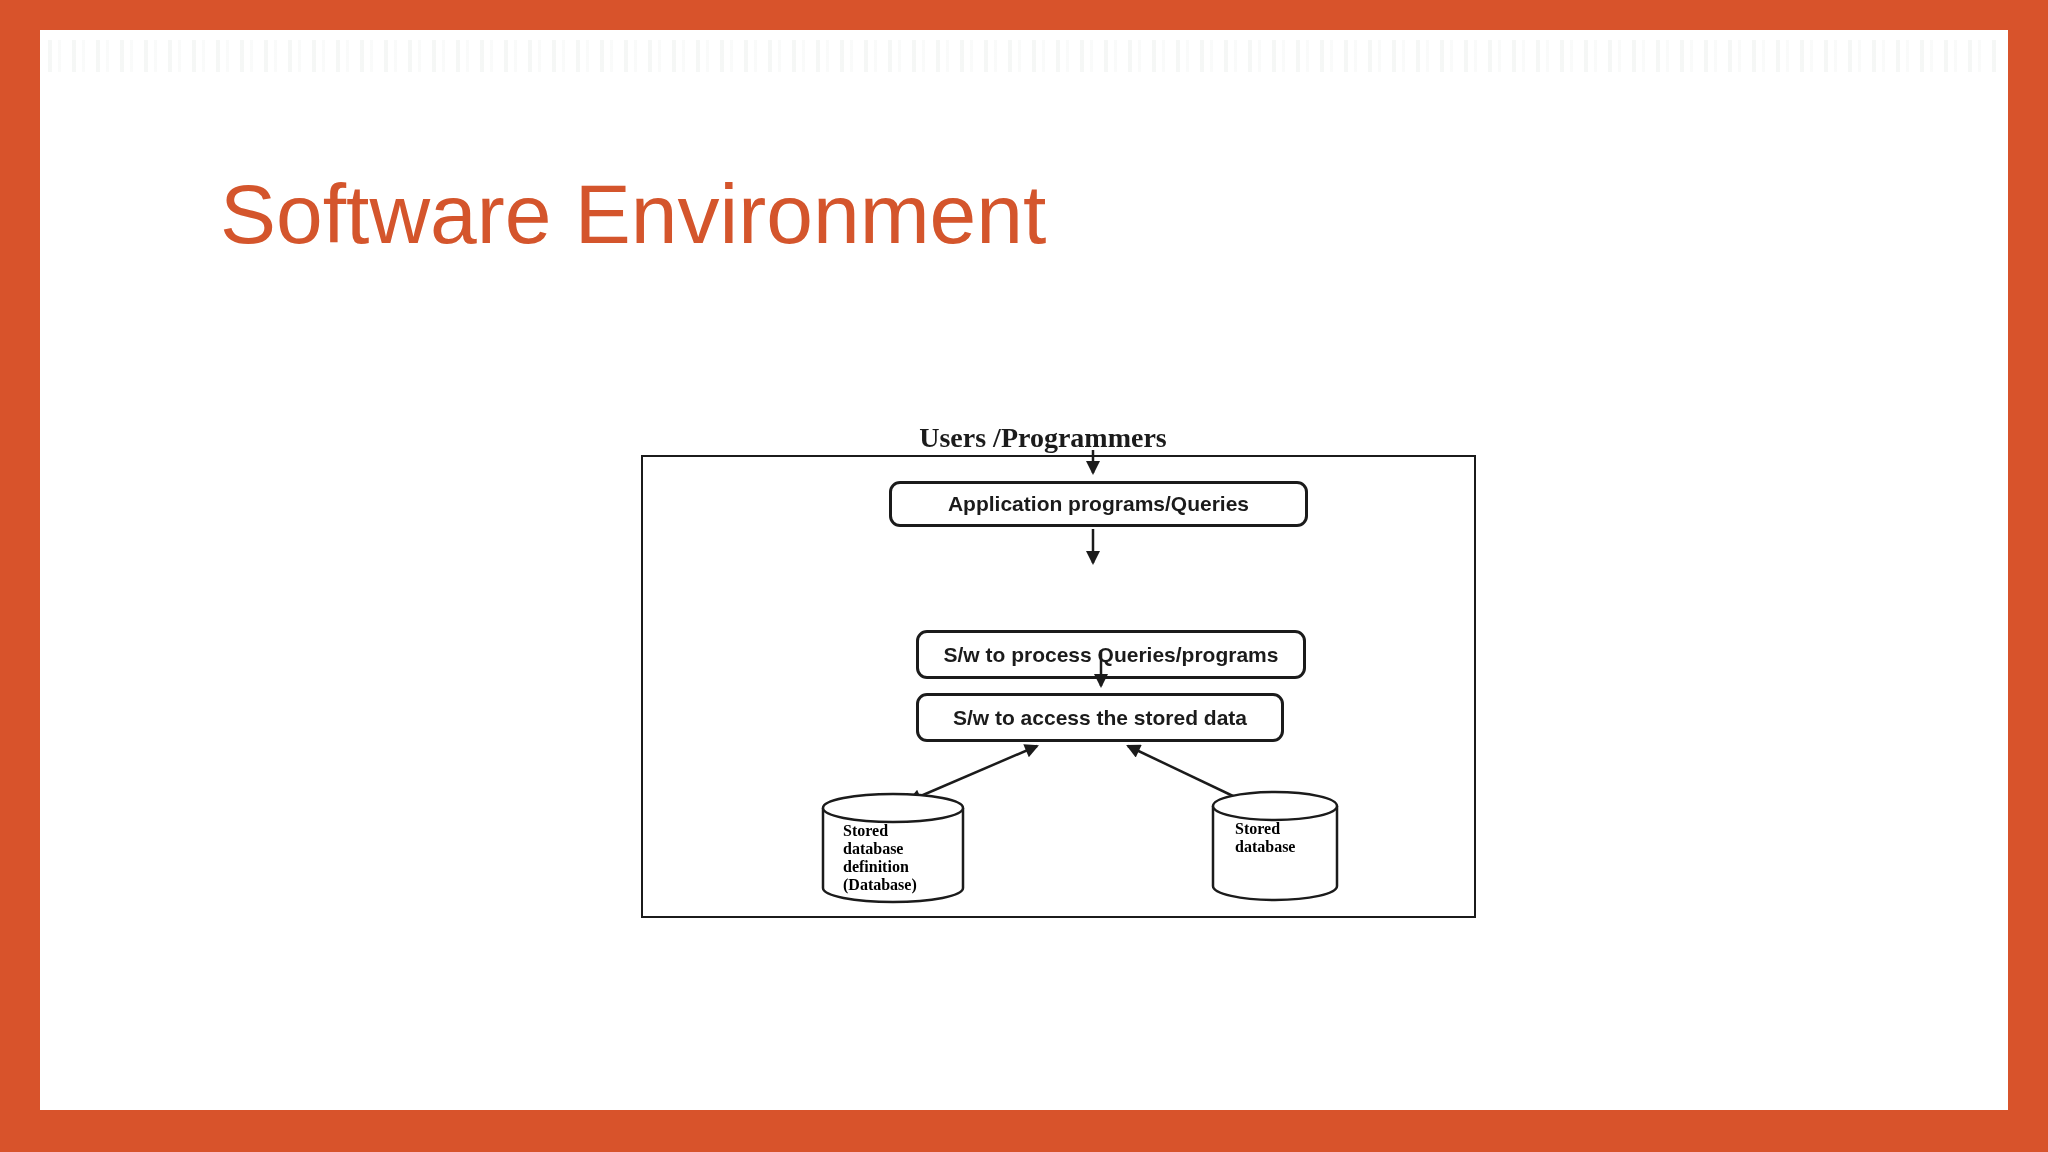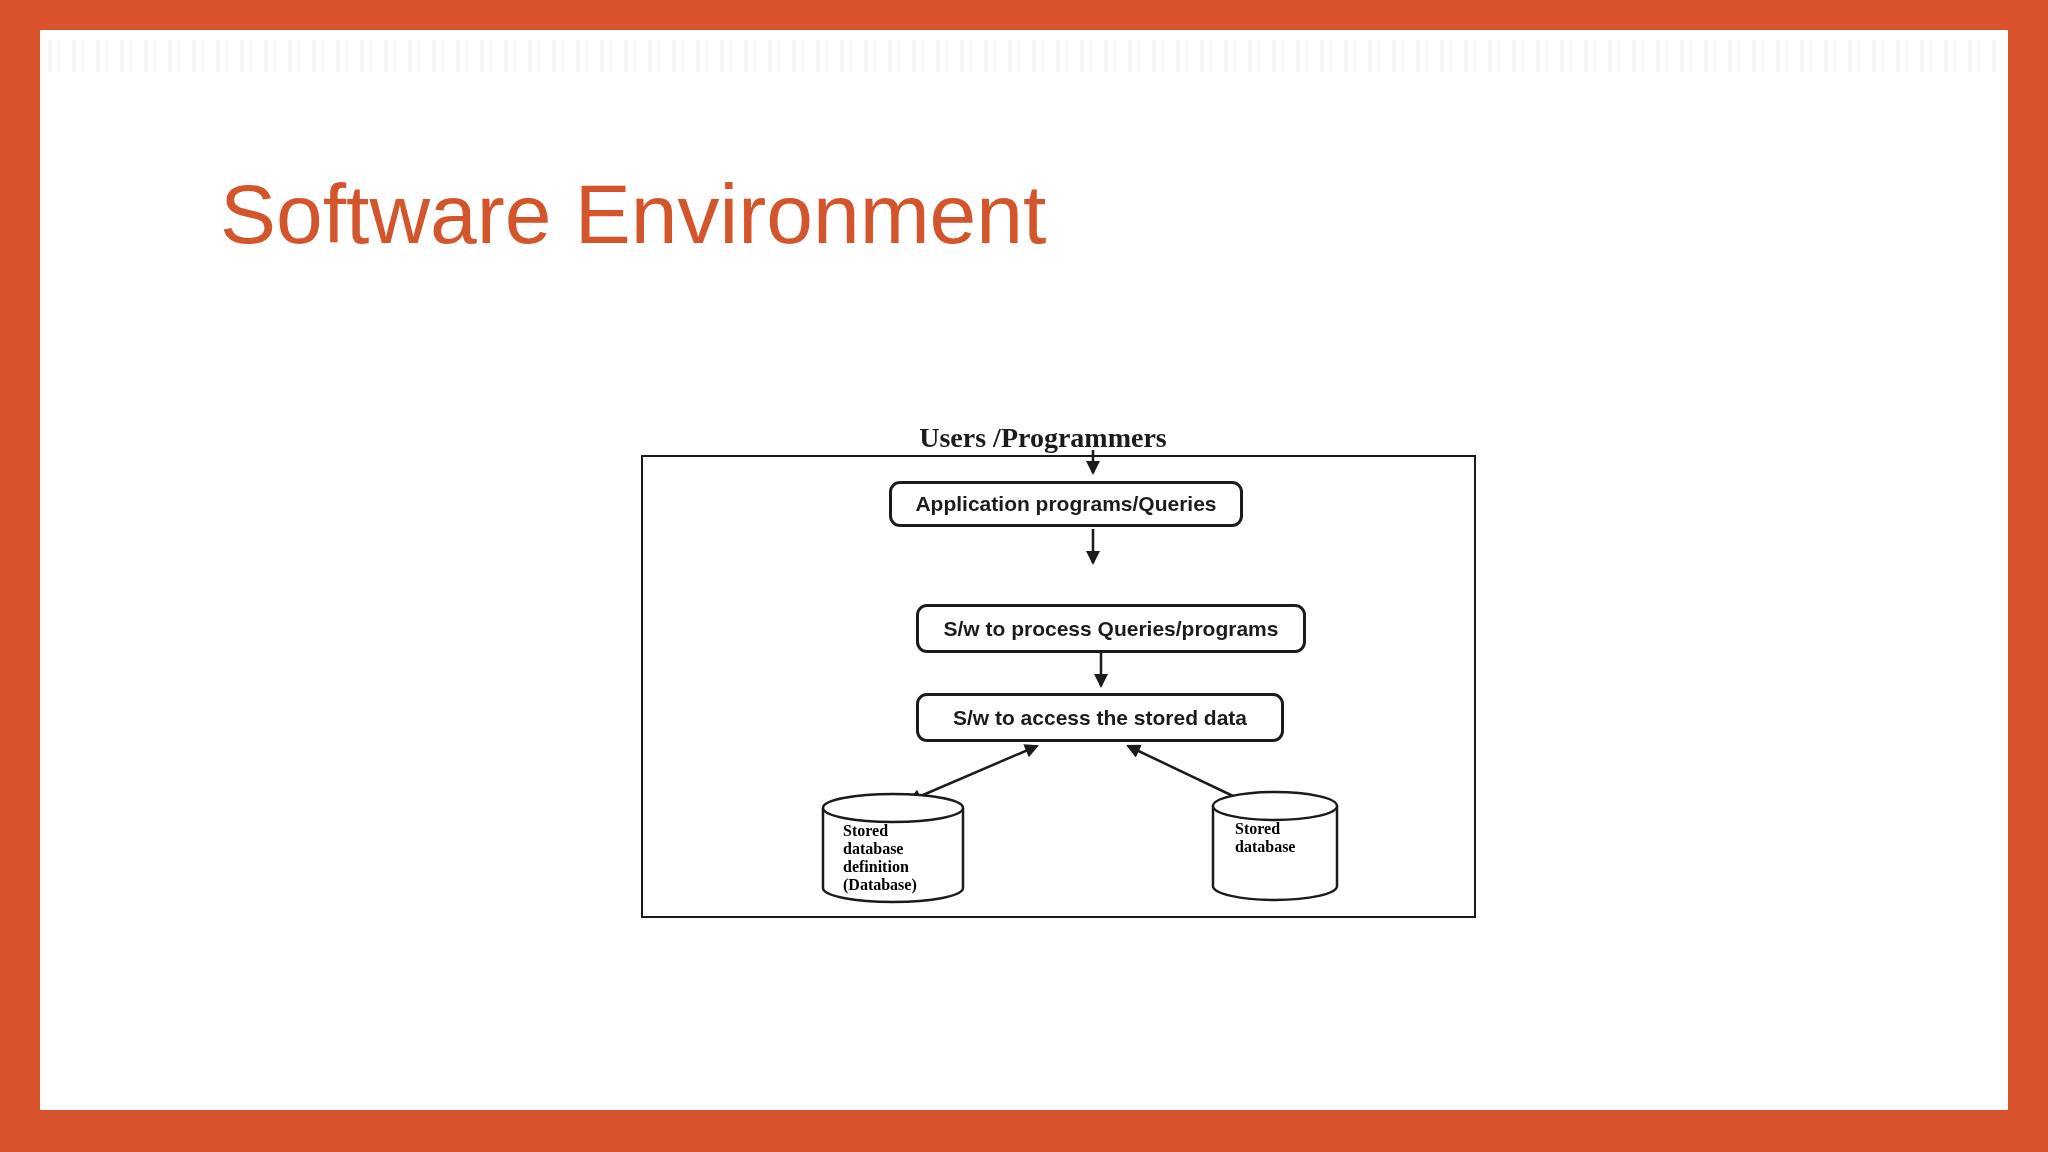--- a/index.html
+++ b/index.html
@@ -85,22 +85,22 @@
     justify-content: center;
     border: 3px solid #1b1b1b;
     border-radius: 11px;
     background: #ffffff;
     font-weight: 700;
     font-size: 21px;
     color: #1b1b1b;
     white-space: nowrap;
   }
 
-  .app-box     { left: 848px; top: 481px; width: 354px; height: 46px; }
-  .process-box { left: 875px; top: 604px; width: 390px; height: 49px; }
+  .app-box     { left: 848px; top: 481px; width: 419px; height: 46px; }
+  .process-box { left: 875px; top: 630px; width: 390px; height: 49px; }
   .access-box  { left: 875px; top: 693px; width: 368px; height: 49px; text-align: right; }
 
   .dbms-box {
     position: absolute;
     left: 745px;
     top: 570px;
     width: 615px;
     height: 213px;
     border: 3px solid #1b1b1b;
     background: transparent;

